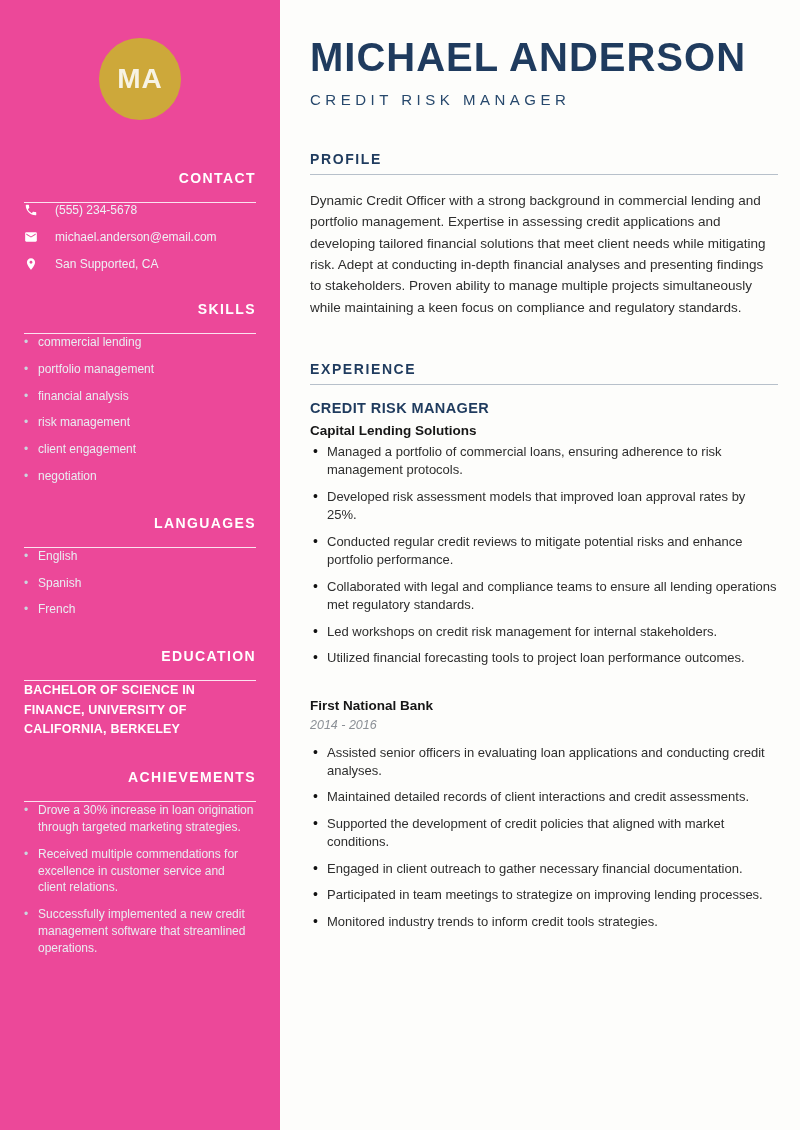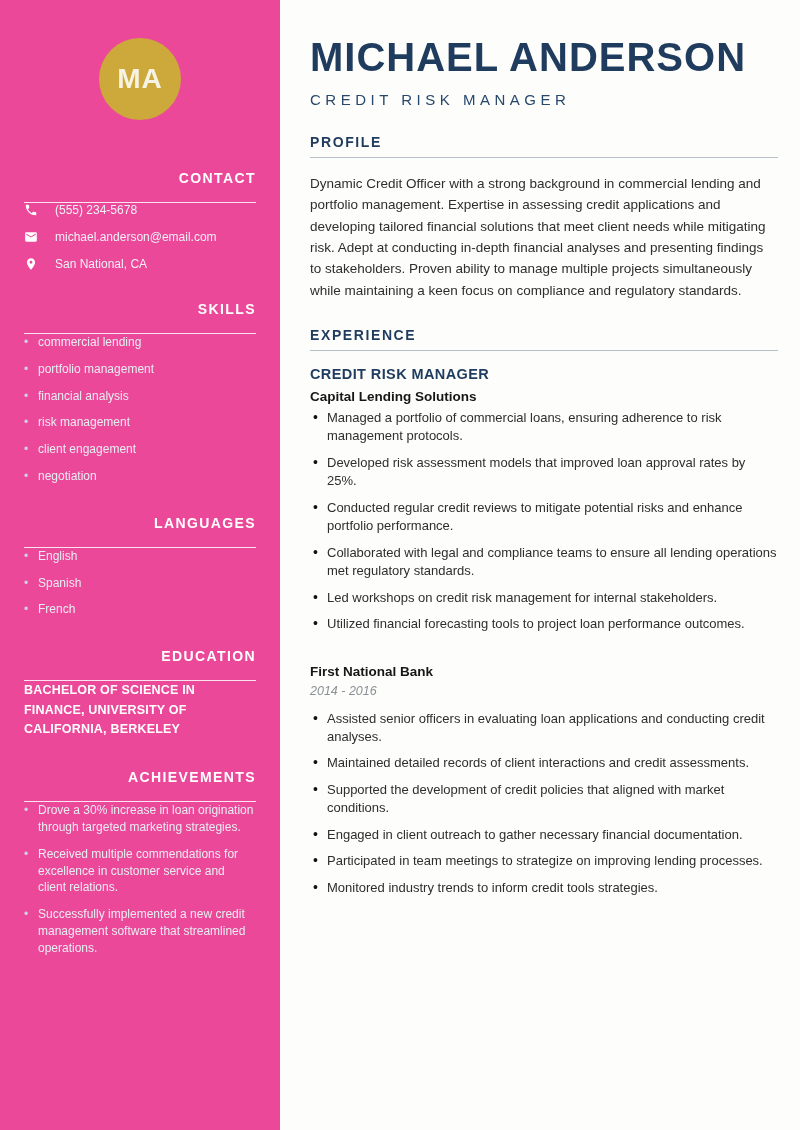--- a/index.html
+++ b/index.html
@@ -55,21 +55,21 @@
     flex: 1; padding: 36px 22px 30px 30px; background: #fdfdfb;
   }
   .name {
     font-size: 40px; font-weight: bold; color: #1f3b5e;
     letter-spacing: 1px; line-height: 1.05;
   }
   .subtitle {
     font-size: 15px; color: #27486c; letter-spacing: 4.5px;
     margin-top: 13px; font-weight: normal;
   }
-  .main-section { margin-top: 26px; }
+  .main-section { margin-top: 43px; }
   .main-heading {
     font-size: 14px; font-weight: bold; color: #1f3b5e;
     letter-spacing: 1.6px; margin-bottom: 7px;
   }
   .rule { border: none; border-top: 1px solid #b7c0ca; margin-bottom: 15px; }
   .profile-text {
     font-size: 13.5px; color: #2e2e2e; line-height: 1.58;
   }
 
   .job { margin-top: 6px; margin-bottom: 30px; }
@@ -119,21 +119,21 @@
             </svg>
         </span>
         <span>michael.anderson@email.com</span>
       </div>
       <div class="contact-item">
         <span class="cicon">
           <svg viewBox="0 0 24 24">
               <path d="M12 2C8.13 2 5 5.13 5 9c0 5.25 7 13 7 13s7-7.75 7-13c0-3.87-3.13-7-7-7zm0 9.5c-1.38 0-2.5-1.12-2.5-2.5s1.12-2.5 2.5-2.5 2.5 1.12 2.5 2.5-1.12 2.5-2.5 2.5z"></path>
             </svg>
         </span>
-        <span>San National, CA</span>
+        <span>San Supported, CA</span>
       </div>
     </section>
 
     <section class="side-section">
       <h2 class="side-heading">SKILLS</h2>
       <ul class="side-list">
         <li>commercial lending</li>
         <li>portfolio management</li>
         <li>financial analysis</li>
         <li>risk management</li>

